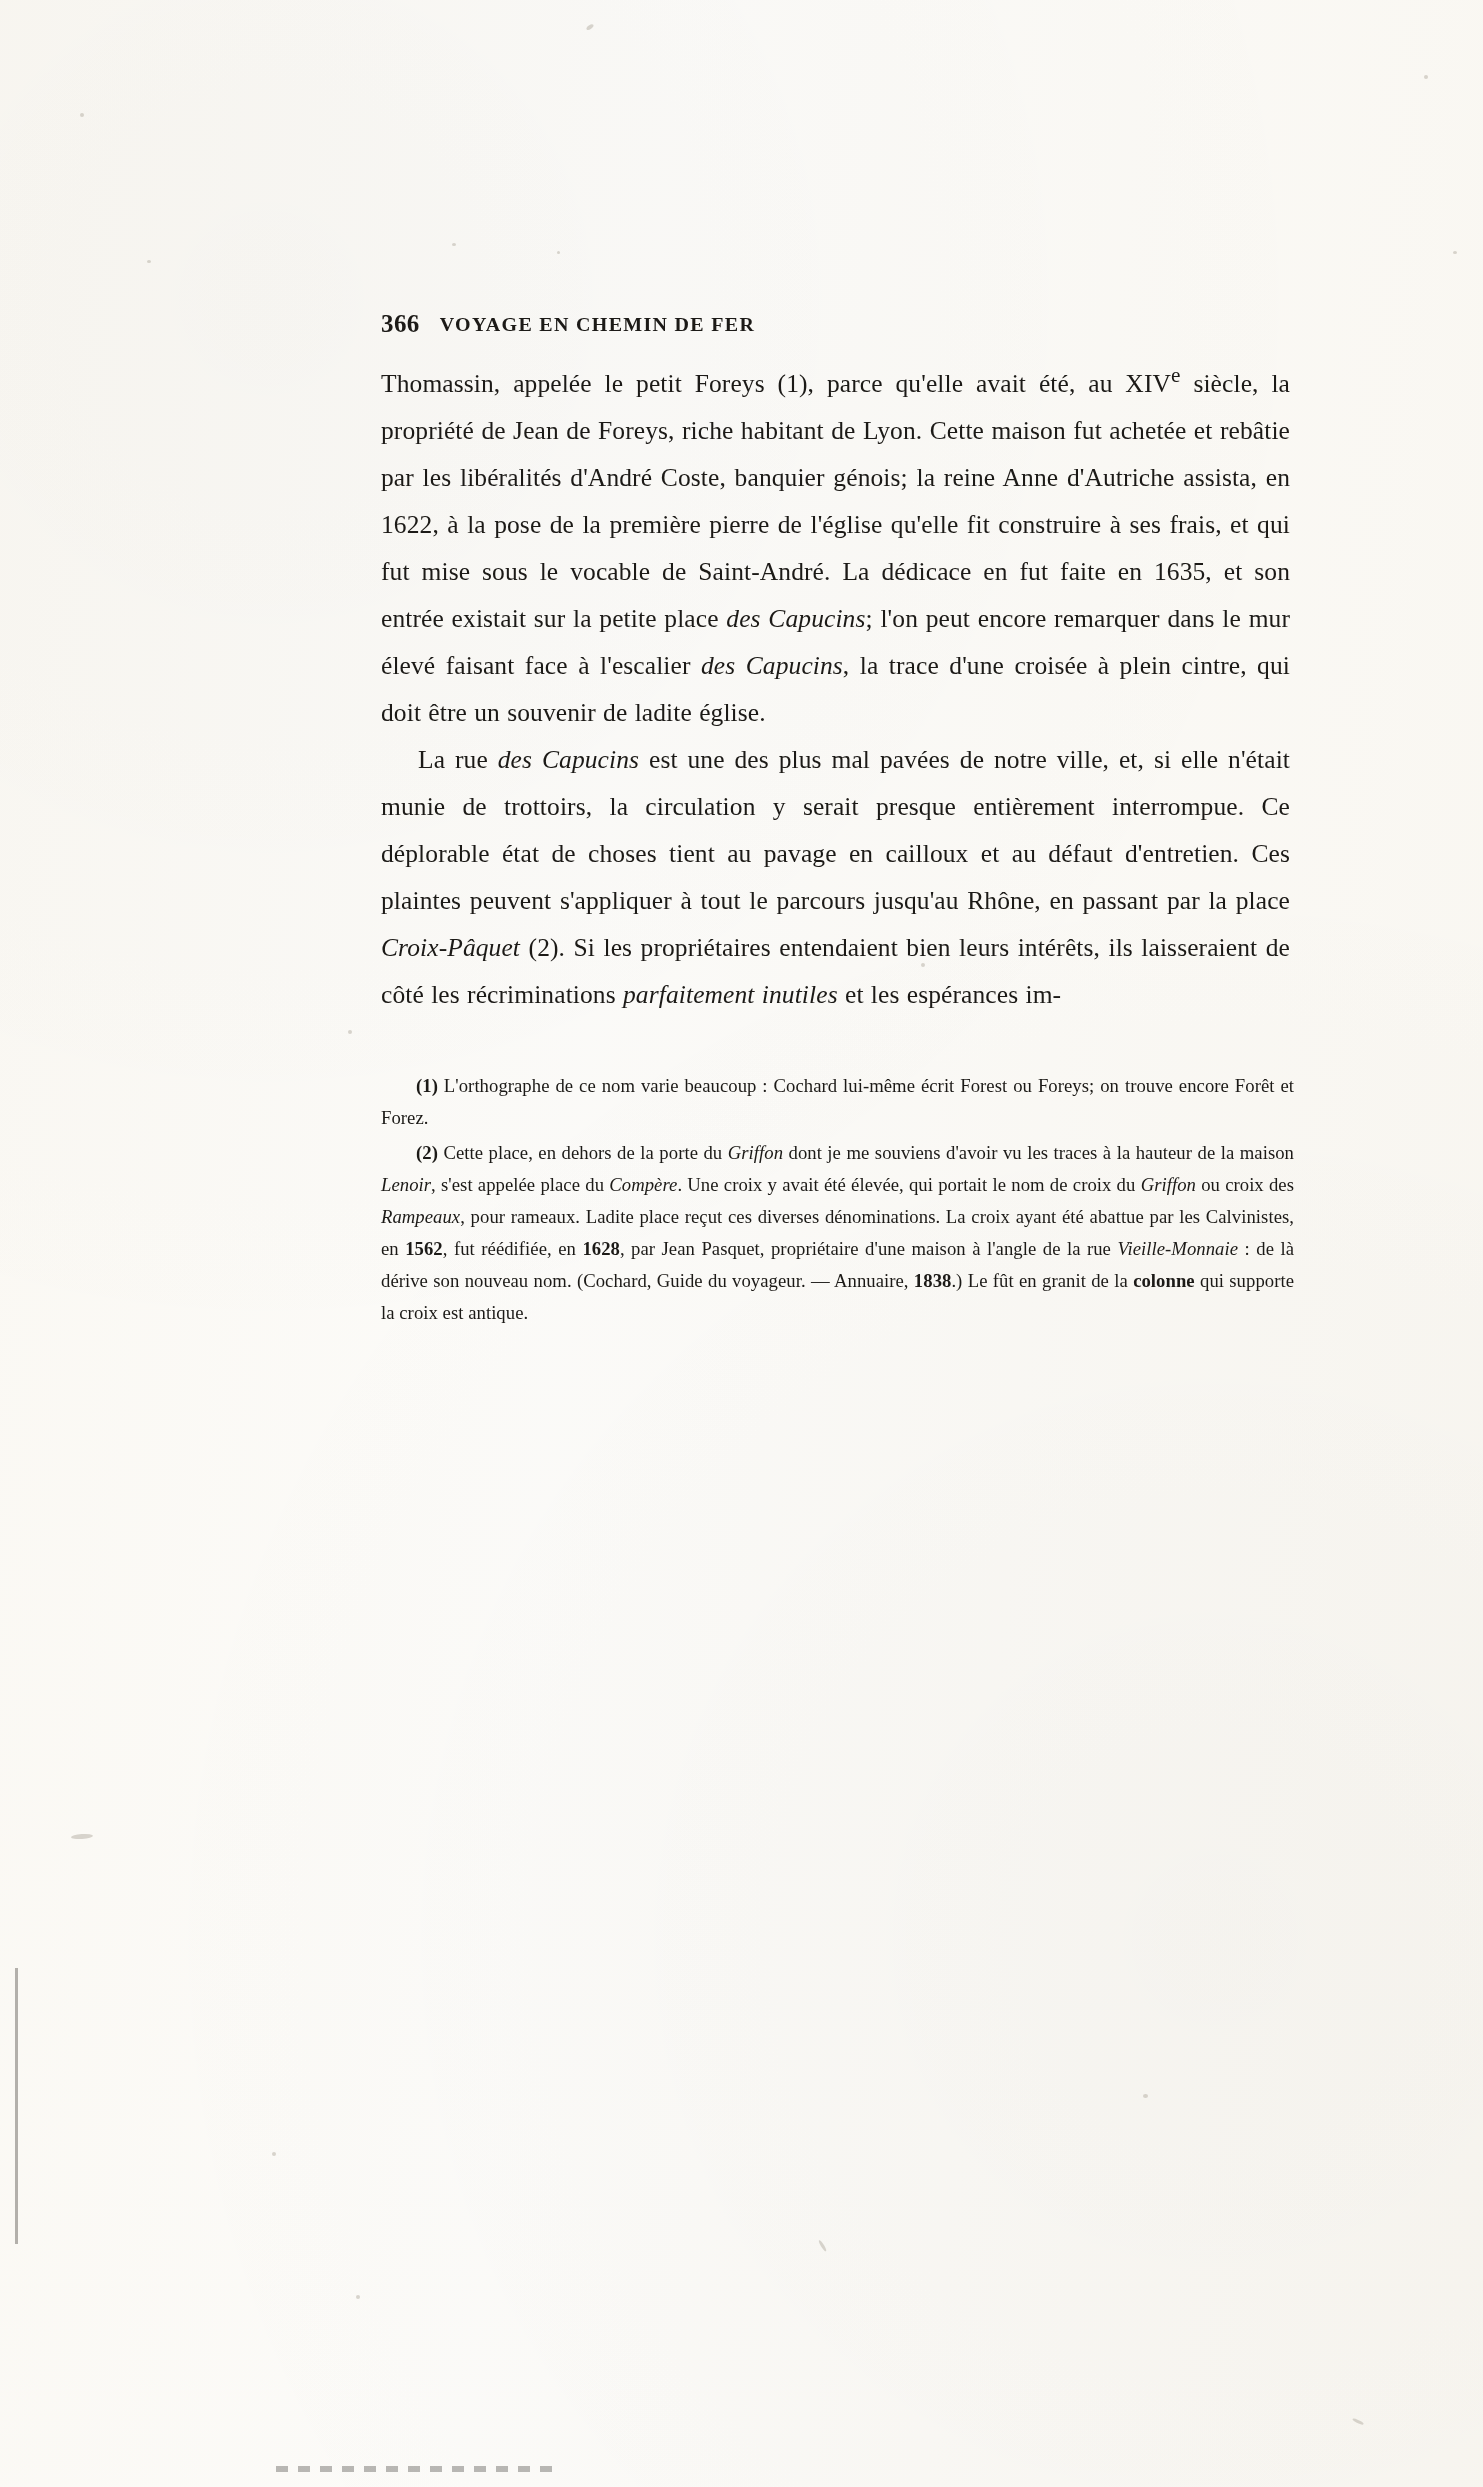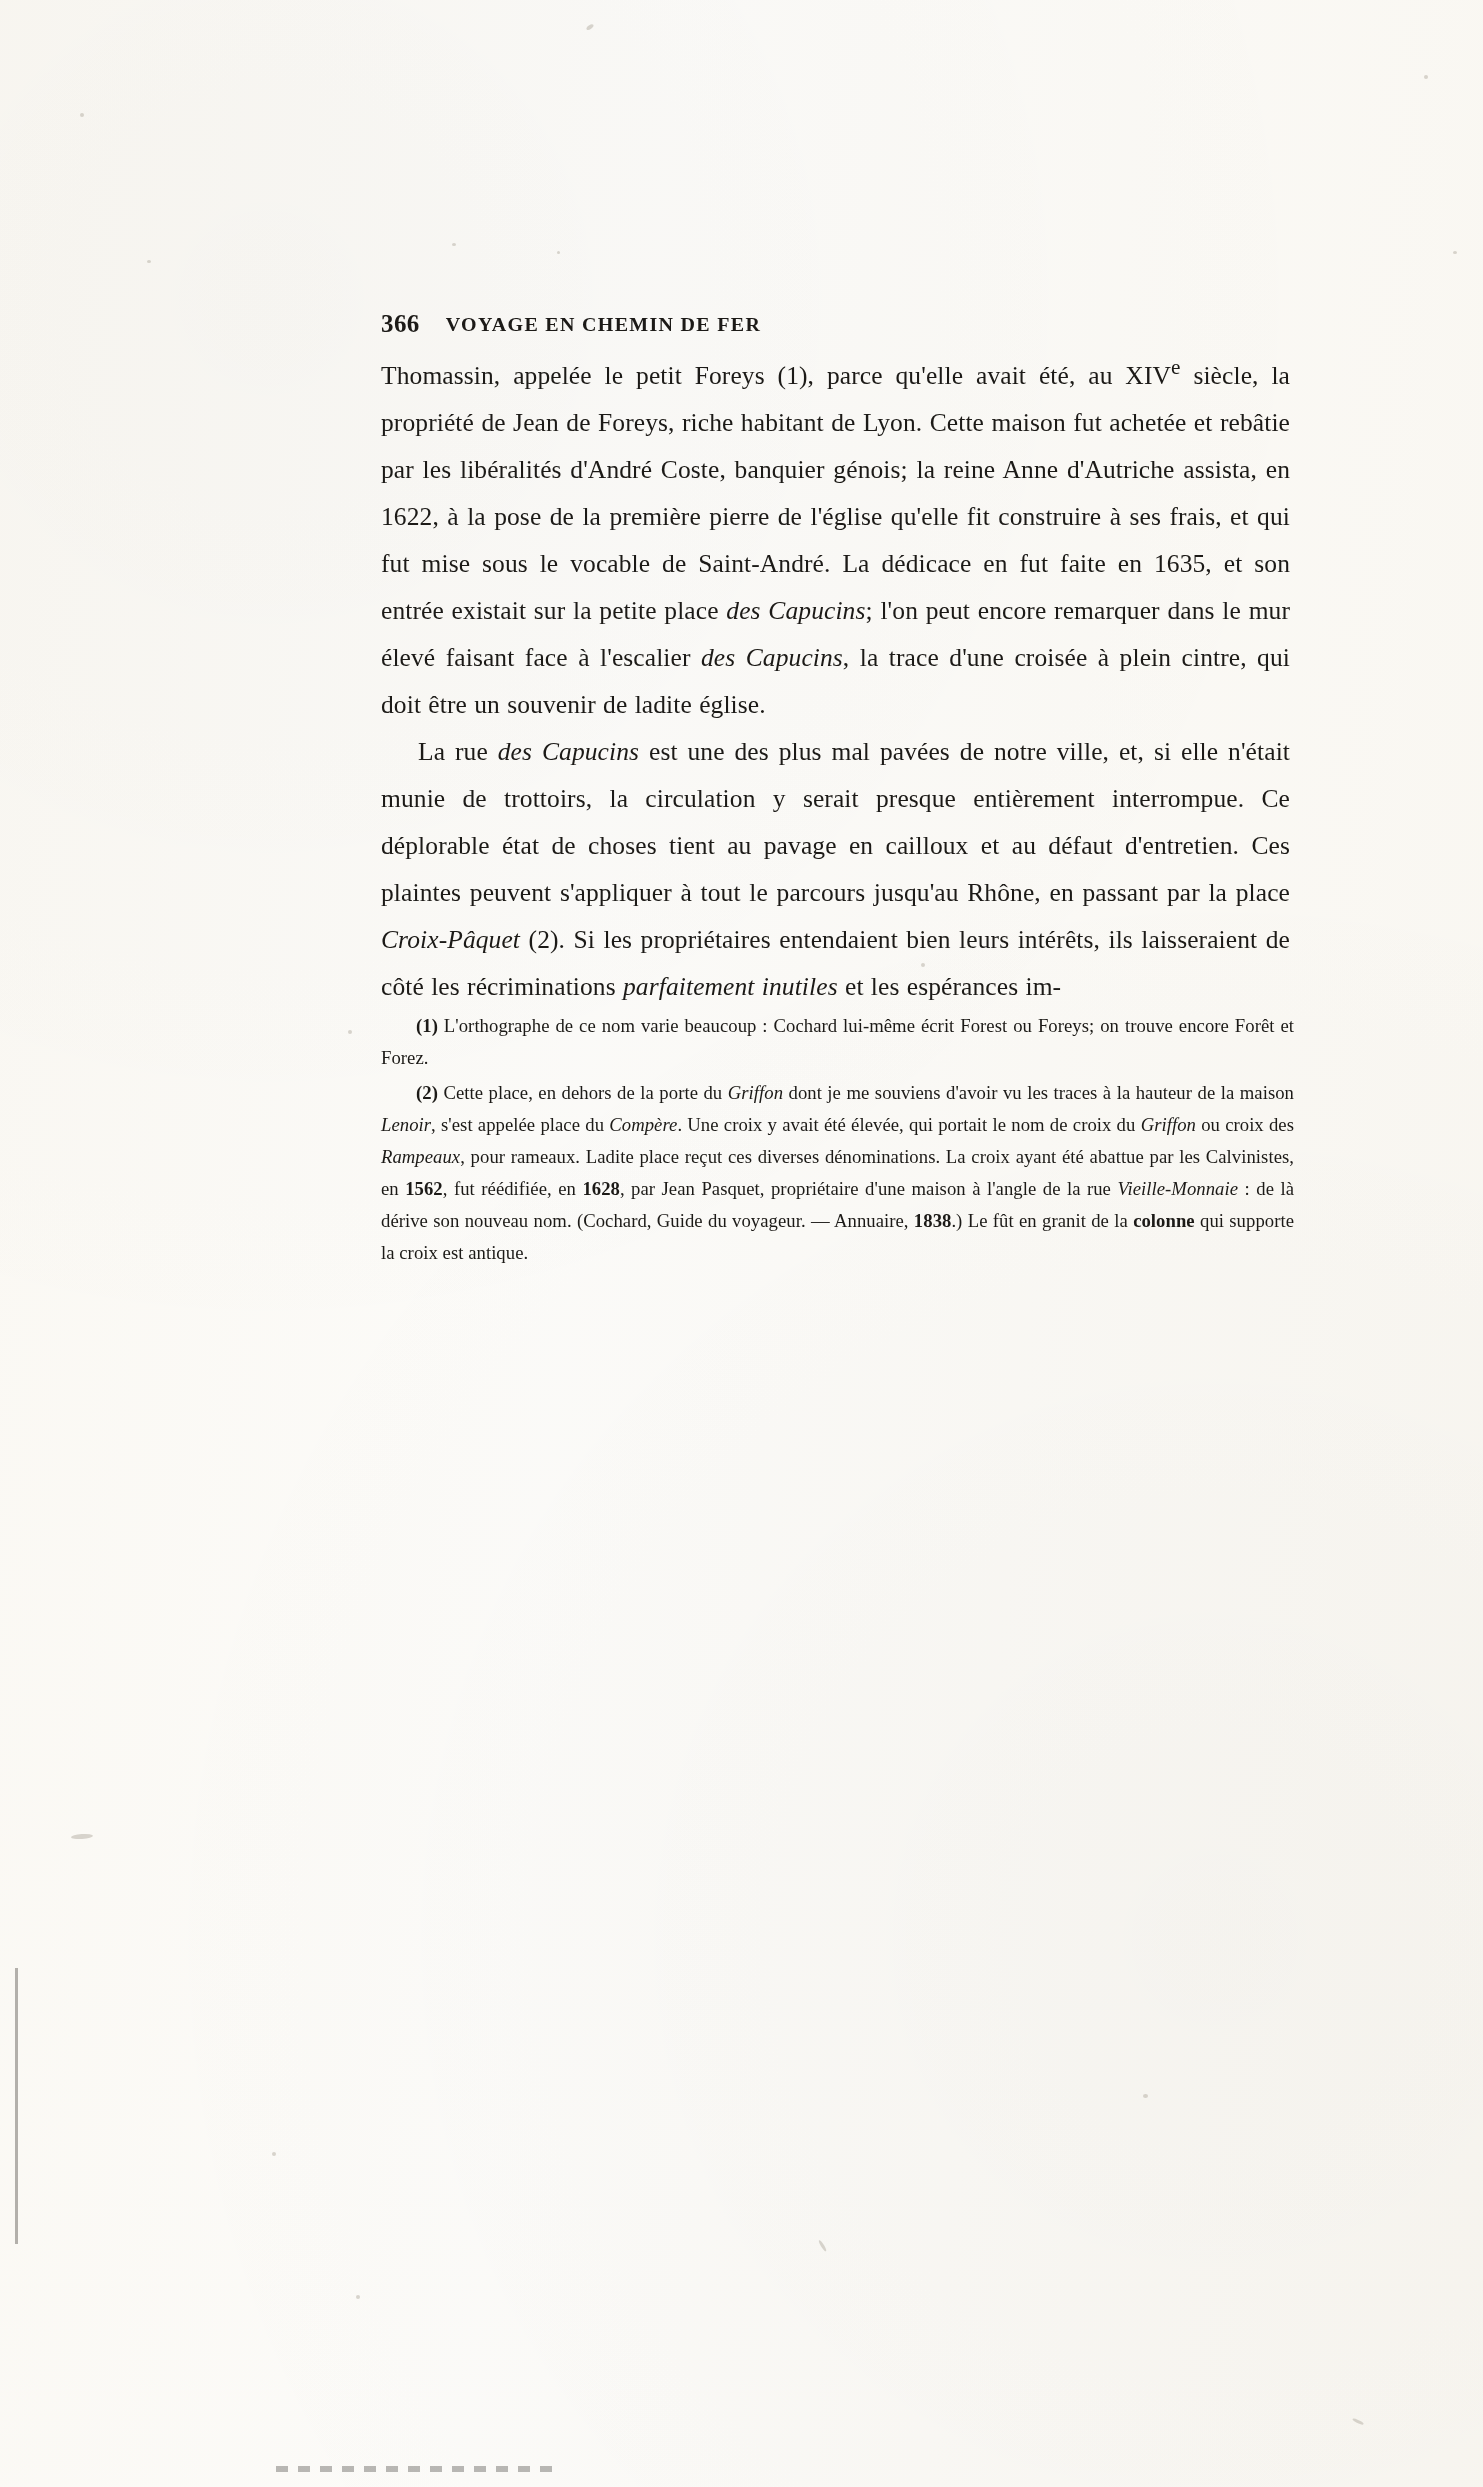--- a/index.html
+++ b/index.html
@@ -34,22 +34,22 @@
   }
   .content {
     position: absolute;
     left: 381px;
     top: 310px;
     width: 925px;
   }
   .header-row {
     display: flex;
     align-items: baseline;
-    gap: 26px;
-    margin-bottom: 6px;
+    gap: 20px;
+    margin-bottom: 14px;
   }
   .folio {
     font-size: 25px;
     font-weight: bold;
     letter-spacing: 0.4px;
   }
   .running-head {
     font-size: 20px;
     letter-spacing: 1.3px;
     font-variant: small-caps;
@@ -66,20 +66,21 @@
     letter-spacing: 0.1px;
     word-spacing: 0.8px;
   }
   .body-par.indent {
     text-indent: 37px;
   }
   .body-par i {
     font-style: italic;
   }
   .notes {
+    margin-top: 52px;
     width: 913px;
   }
   .note {
     font-size: 18.7px;
     line-height: 32px;
     text-align: justify;
     margin: 0;
     letter-spacing: 0.04px;
   }
   .note.first { text-indent: 35px; }

